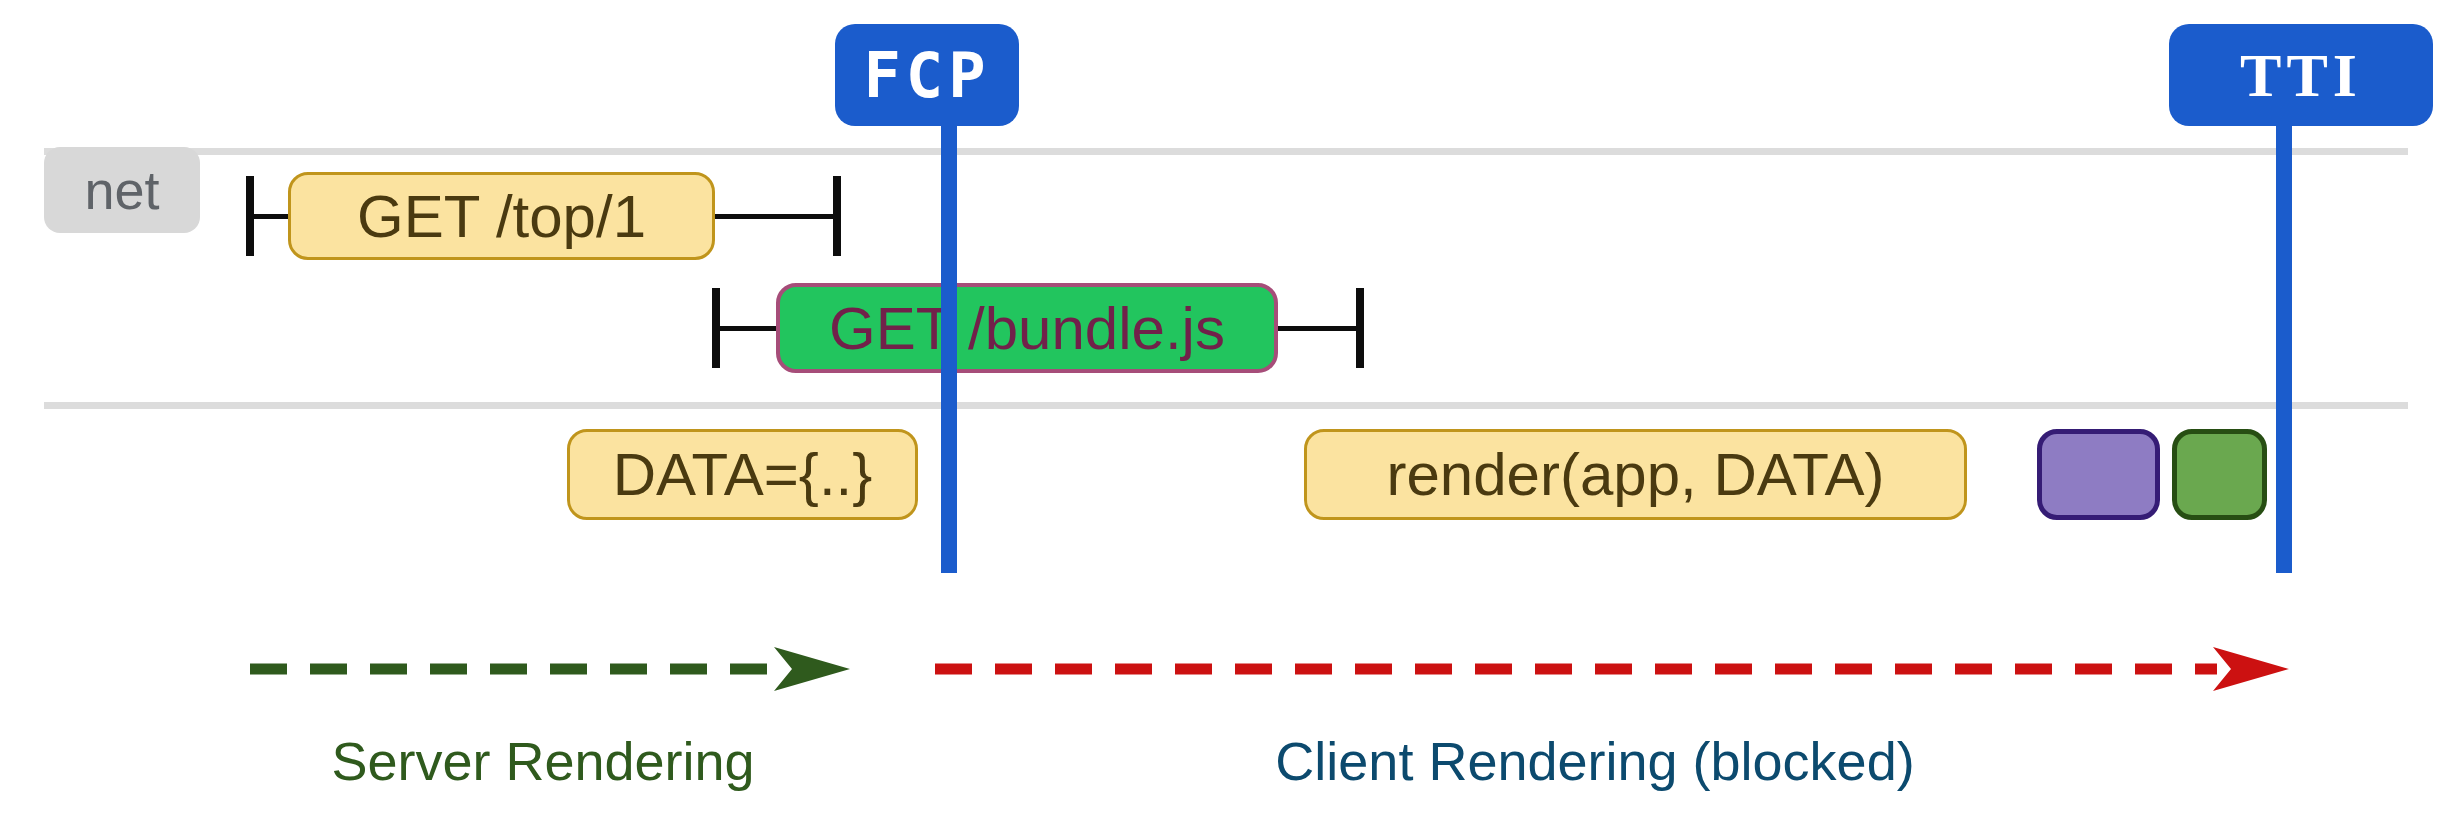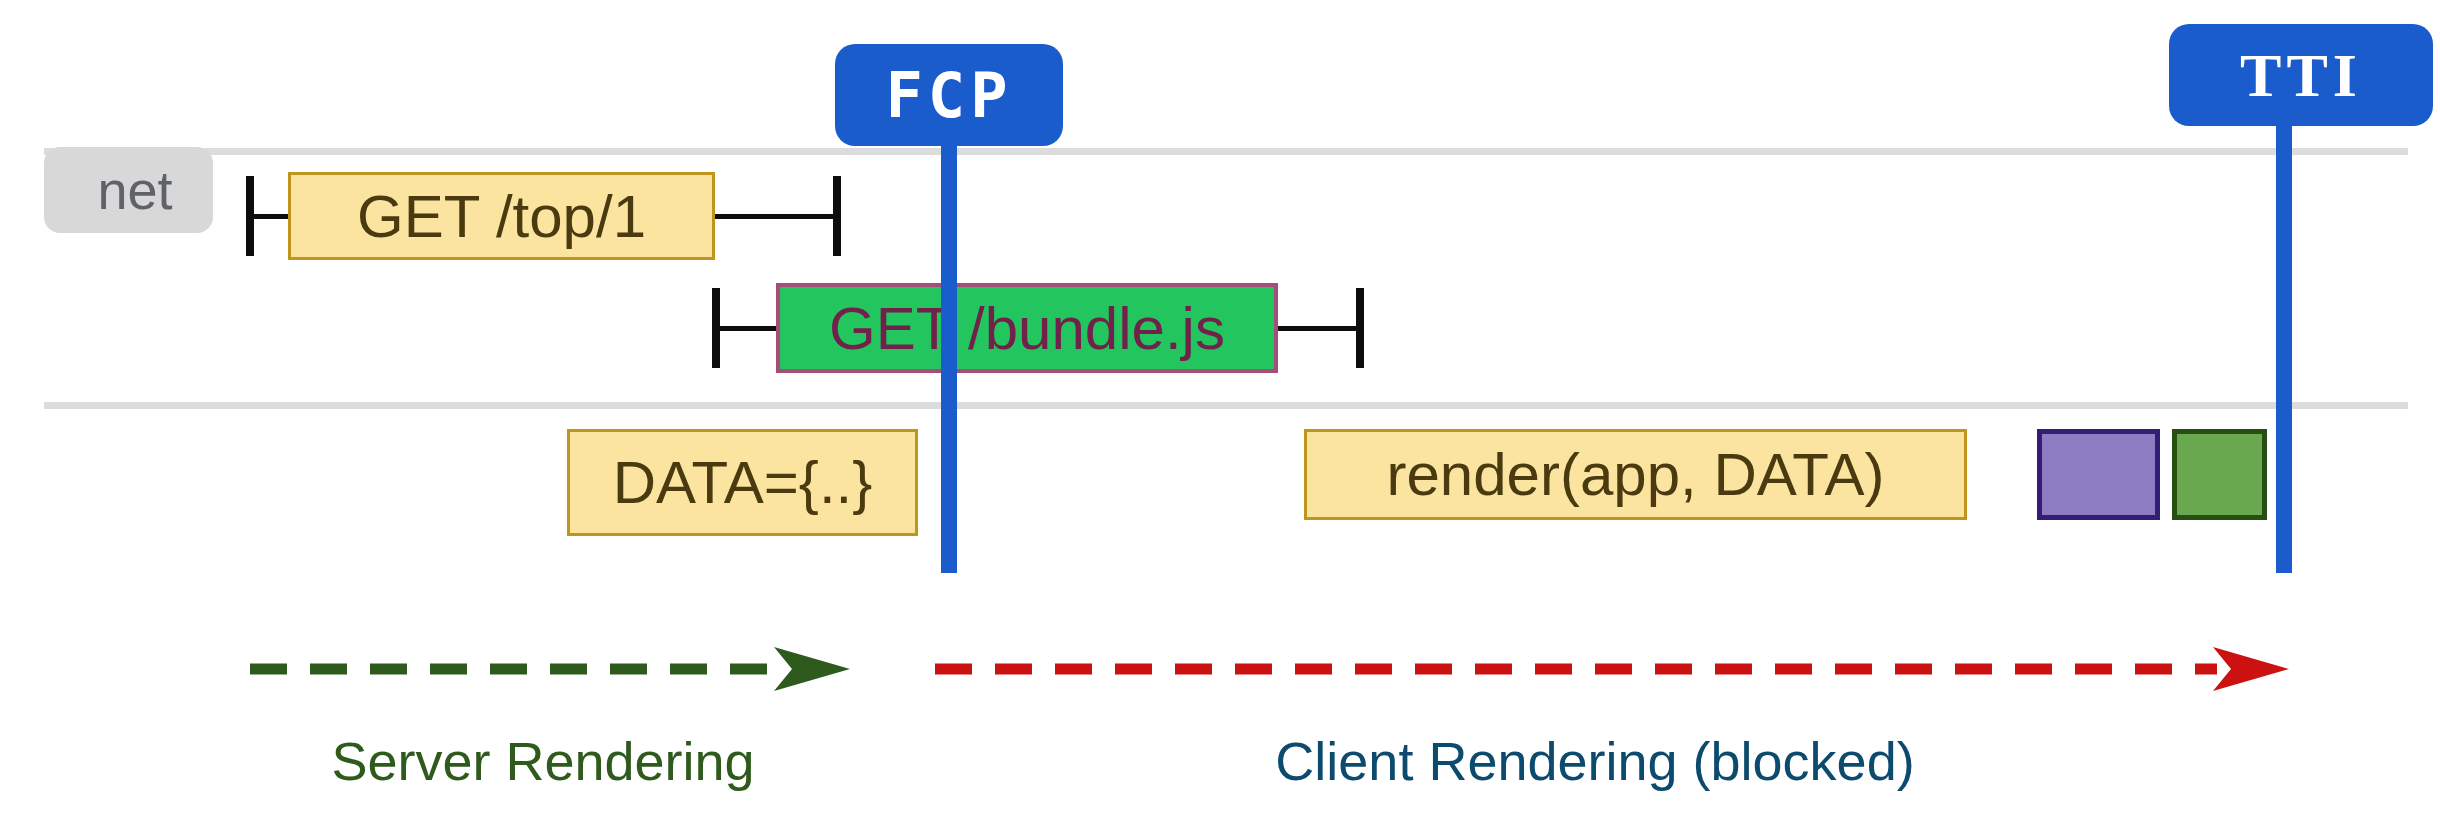--- a/index.html
+++ b/index.html
@@ -14,48 +14,48 @@
   .lane-line{position:absolute;left:44px;width:2364px;height:7px;background:#dcdcdc;z-index:1;}
   .net-line{top:148px;}
   .js-line{top:402px;}
   
   .lane-label{
     position:absolute;left:44px;width:156px;height:86px;
     background:#d8d8d8;border-radius:16px;
     display:flex;align-items:center;justify-content:center;
     font-size:54px;color:#5f6368;z-index:2;
   }
-  .net-label{top:147px;padding-left:13px;}
+  .net-label{top:147px;}
   .js-label{top:402px;}
   
   .stem{position:absolute;width:16px;background:#1b5ccc;z-index:4;}
   .fcp-stem{left:941px;top:118px;height:455px;}
   .tti-stem{left:2276px;top:118px;height:455px;}
   
   .badge{
     position:absolute;top:24px;height:102px;
     background:#1b5ccc;border-radius:20px;
     display:flex;align-items:center;justify-content:center;
     color:#ffffff;font-family:"DejaVu Sans Mono", monospace;
     font-weight:bold;font-size:62px;letter-spacing:5px;z-index:5;
   }
-  .fcp-badge{left:835px;width:228px;margin-top:20px;}
+  .fcp-badge{left:835px;width:184px;}
   .tti-badge{left:2169px;width:264px;font-family:Liberation Serif, serif;}
   
   .box{
     position:absolute;display:flex;align-items:center;justify-content:center;
-    font-size:60px;z-index:2;box-sizing:border-box;
+    font-size:60px;z-index:2;box-sizing:border-box;border-radius:20px;
   }
   .yellow{background:#fbe3a0;border:3px solid #c0951c;color:#4a3a10;}
   .pink{background:#22c55e;border:4px solid #a64d79;color:#71214a;}
   .purple{background:#8e7cc3;border:5px solid #351c75;}
   .green{background:#6aa84f;border:5px solid #274e13;}
   .box-get-top{left:288px;top:172px;width:427px;height:88px;}
   .box-get-bundle{left:776px;top:283px;width:502px;height:90px;}
-  .box-data{left:567px;top:429px;width:351px;height:107px;}
+  .box-data{left:567px;top:429px;width:351px;height:91px;}
   .box-render{left:1304px;top:429px;width:663px;height:91px;}
   .box-purple{left:2037px;top:429px;width:123px;height:91px;}
   .box-green{left:2172px;top:429px;width:95px;height:91px;}
   
   .tick{position:absolute;width:8px;height:80px;background:#0d0d0d;z-index:3;}
   .hline{position:absolute;height:5px;background:#0d0d0d;z-index:3;}
   .t1a{left:246px;top:176px;} .t1b{left:833px;top:176px;}
   .c1a{left:254px;top:214px;width:34px;} .c1b{left:715px;top:214px;width:118px;}
   .t2a{left:712px;top:288px;} .t2b{left:1356px;top:288px;}
   .c2a{left:720px;top:326px;width:56px;} .c2b{left:1278px;top:326px;width:78px;}

